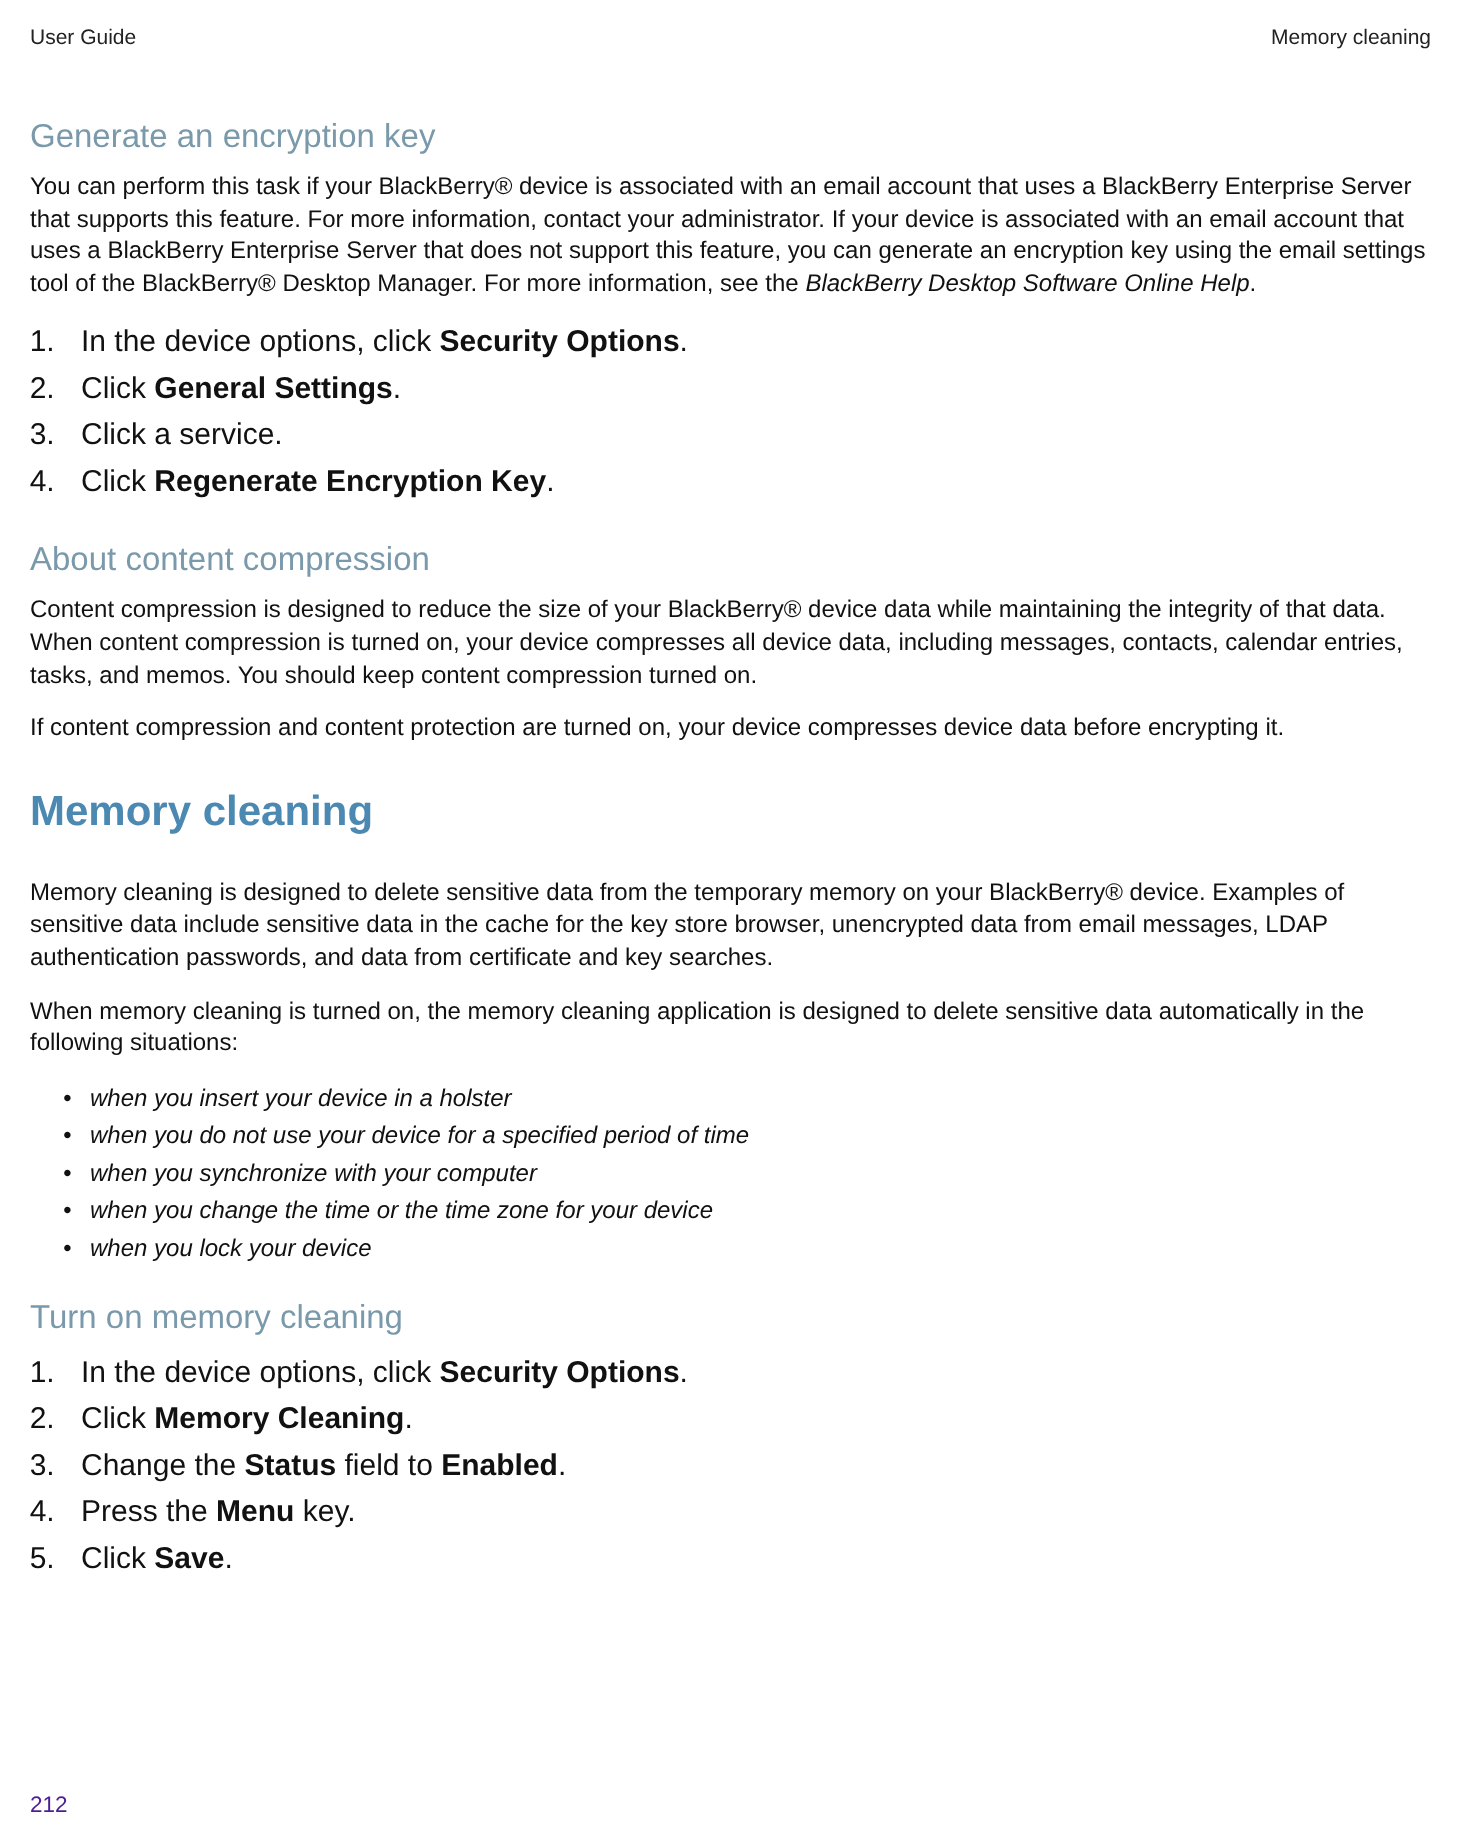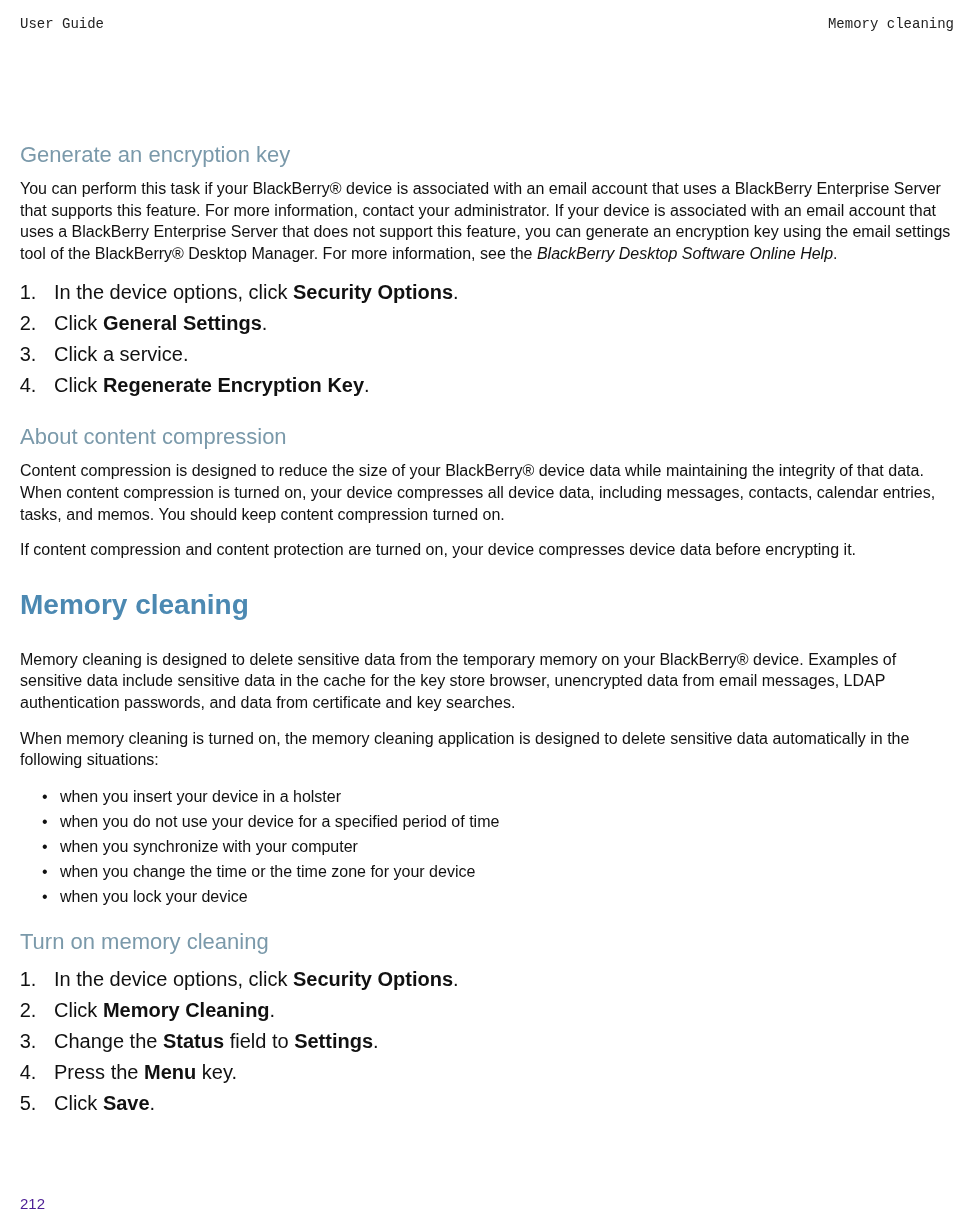--- a/index.html
+++ b/index.html
@@ -15,22 +15,21 @@
     box-sizing: border-box;
     padding: 16px 20px 24px 20px;
     position: relative;
   }
   .header-row {
     display: flex;
     justify-content: space-between;
     font-size: 14px;
     font-weight: 400;
     color: #222;
-    margin-bottom: 110px;
-    font-family: Liberation Mono, monospace;
+    margin-bottom: 46px;
   }
   .header-left, .header-right {
     white-space: nowrap;
   }
   h2.section-blue {
     color: #7a99aa;
     font-size: 22px;
     font-weight: 400;
     margin: 0 0 10px 0;
   }
@@ -64,20 +63,21 @@
     font-weight: 400;
   }
   ol.steps b { font-weight: 700; }
   ul.bullets {
     margin: 2px 0 20px 0;
     padding-left: 22px;
     font-size: 16px;
     line-height: 1.45;
     color: #111;
     list-style: none;
+    font-style: italic;
   }
   ul.bullets li {
     position: relative;
     padding-left: 18px;
     margin: 0 0 2px 0;
   }
   ul.bullets li::before {
     content: "•";
     position: absolute;
     left: 0;
@@ -139,21 +139,21 @@
 
   <h2 class="section-blue">Turn on memory cleaning</h2>
   <ol class="steps">
     <li>
       <span>In the device options, click </span><b>Security Options</b><span>.</span>
     </li>
     <li>
       <span>Click </span><b>Memory Cleaning</b><span>.</span>
     </li>
     <li>
-      <span>Change the </span><b>Status</b><span> field to </span><b>Settings</b><span>.</span>
+      <span>Change the </span><b>Status</b><span> field to </span><b>Enabled</b><span>.</span>
     </li>
     <li>
       <span>Press the </span><b>Menu</b><span> key.</span>
     </li>
     <li>
       <span>Click </span><b>Save</b><span>.</span>
     </li>
   </ol>
 
   <div class="page-number">212</div>

